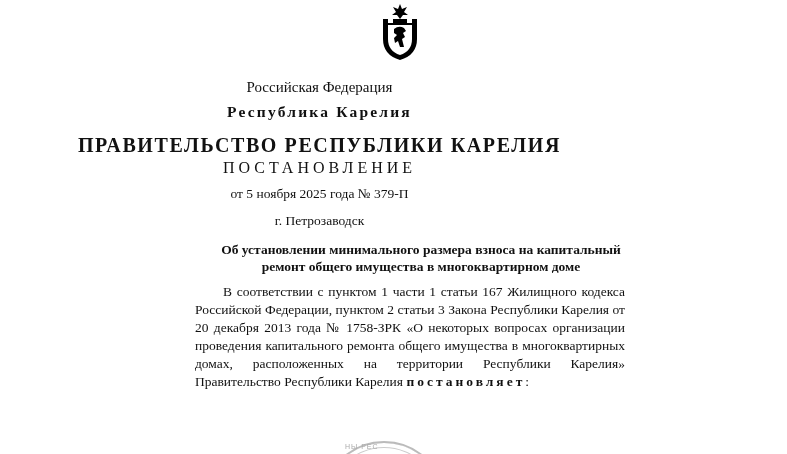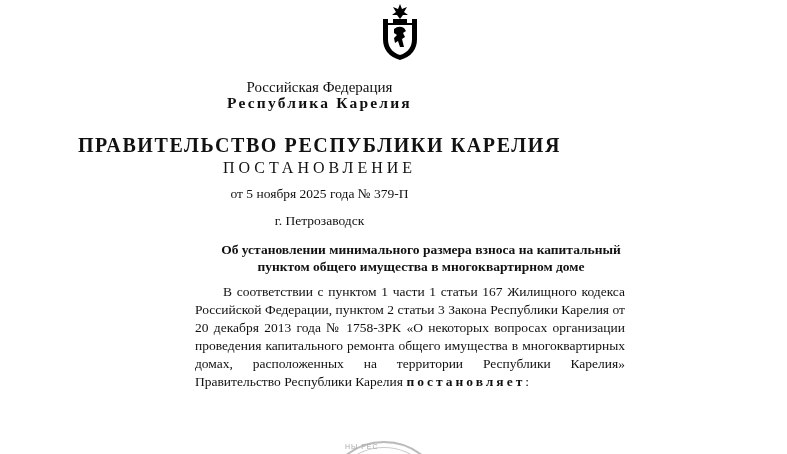--- a/index.html
+++ b/index.html
@@ -1,20 +1,20 @@
 <!DOCTYPE html>
 <html><head>
 <meta charset="utf-8">
 <style>
   html,body{margin:0;padding:0;background:#ffffff;}
   body{width:787px;height:454px;overflow:hidden;position:relative;font-family:"Liberation Serif","DejaVu Serif",serif;color:#111;}
   .emblem{position:absolute;left:377px;top:3px;width:46px;height:58px;}
   .c{position:absolute;left:0;width:639px;text-align:center;white-space:nowrap;}
   .rf{top:79px;font-size:15px;}
-  .rk{top:94px;font-size:15.5px;font-weight:bold;letter-spacing:2.2px;}
+  .rk{top:103px;font-size:15.5px;font-weight:bold;letter-spacing:2.2px;}
   .gov{top:134px;font-size:20px;font-weight:bold;letter-spacing:1.6px;}
   .post{top:159px;font-size:16px;letter-spacing:4px;}
   .date{top:186px;font-size:13.5px;}
   .city{top:213px;font-size:13.5px;}
   .title{position:absolute;left:206px;width:430px;top:241px;font-size:13.5px;font-weight:bold;text-align:center;line-height:17px;}
   .body{position:absolute;left:195px;width:430px;top:283px;font-size:13.5px;line-height:18px;text-align:justify;}
   .body p{margin:0;text-indent:28px;}
   .sp{font-weight:bold;letter-spacing:3px;}
   .stamp{position:absolute;left:322px;top:441px;width:120px;height:120px;border-radius:50%;border:2px solid #bbb;box-shadow:inset 0 0 0 4px #fff, inset 0 0 0 5px #ccc;}
   .stamp-text{position:absolute;left:345px;top:443px;font-family:"Liberation Sans",sans-serif;font-size:7px;color:#aaa;letter-spacing:1px;}
@@ -33,21 +33,21 @@
 
 <div class="c rf">Российская Федерация</div>
 <div class="c rk">Республика Карелия</div>
 <div class="c gov">ПРАВИТЕЛЬСТВО РЕСПУБЛИКИ КАРЕЛИЯ</div>
 <div class="c post">ПОСТАНОВЛЕНИЕ</div>
 <div class="c date">от 5 ноября 2025 года № 379-П</div>
 <div class="c city">г. Петрозаводск</div>
 
 <div class="title">
   <div>Об установлении минимального размера взноса на капитальный</div>
-  <div>пунктом общего имущества в многоквартирном доме</div>
+  <div>ремонт общего имущества в многоквартирном доме</div>
 </div>
 
 <div class="body">
   <p><span>В соответствии с пунктом 1 части 1 статьи 167 Жилищного кодекса Российской Федерации, пунктом 2 статьи 3 Закона Республики Карелия от 20 декабря 2013 года № 1758-ЗРК «О некоторых вопросах организации проведения капитального ремонта общего имущества в многоквартирных домах, расположенных на территории Республики Карелия» Правительство Республики Карелия </span><span class="sp">постановляет</span><span>:</span></p>
 </div>
 
 <div class="stamp"></div>
 <div class="stamp-text">НЫ РЕС</div>
 
 </body></html>

